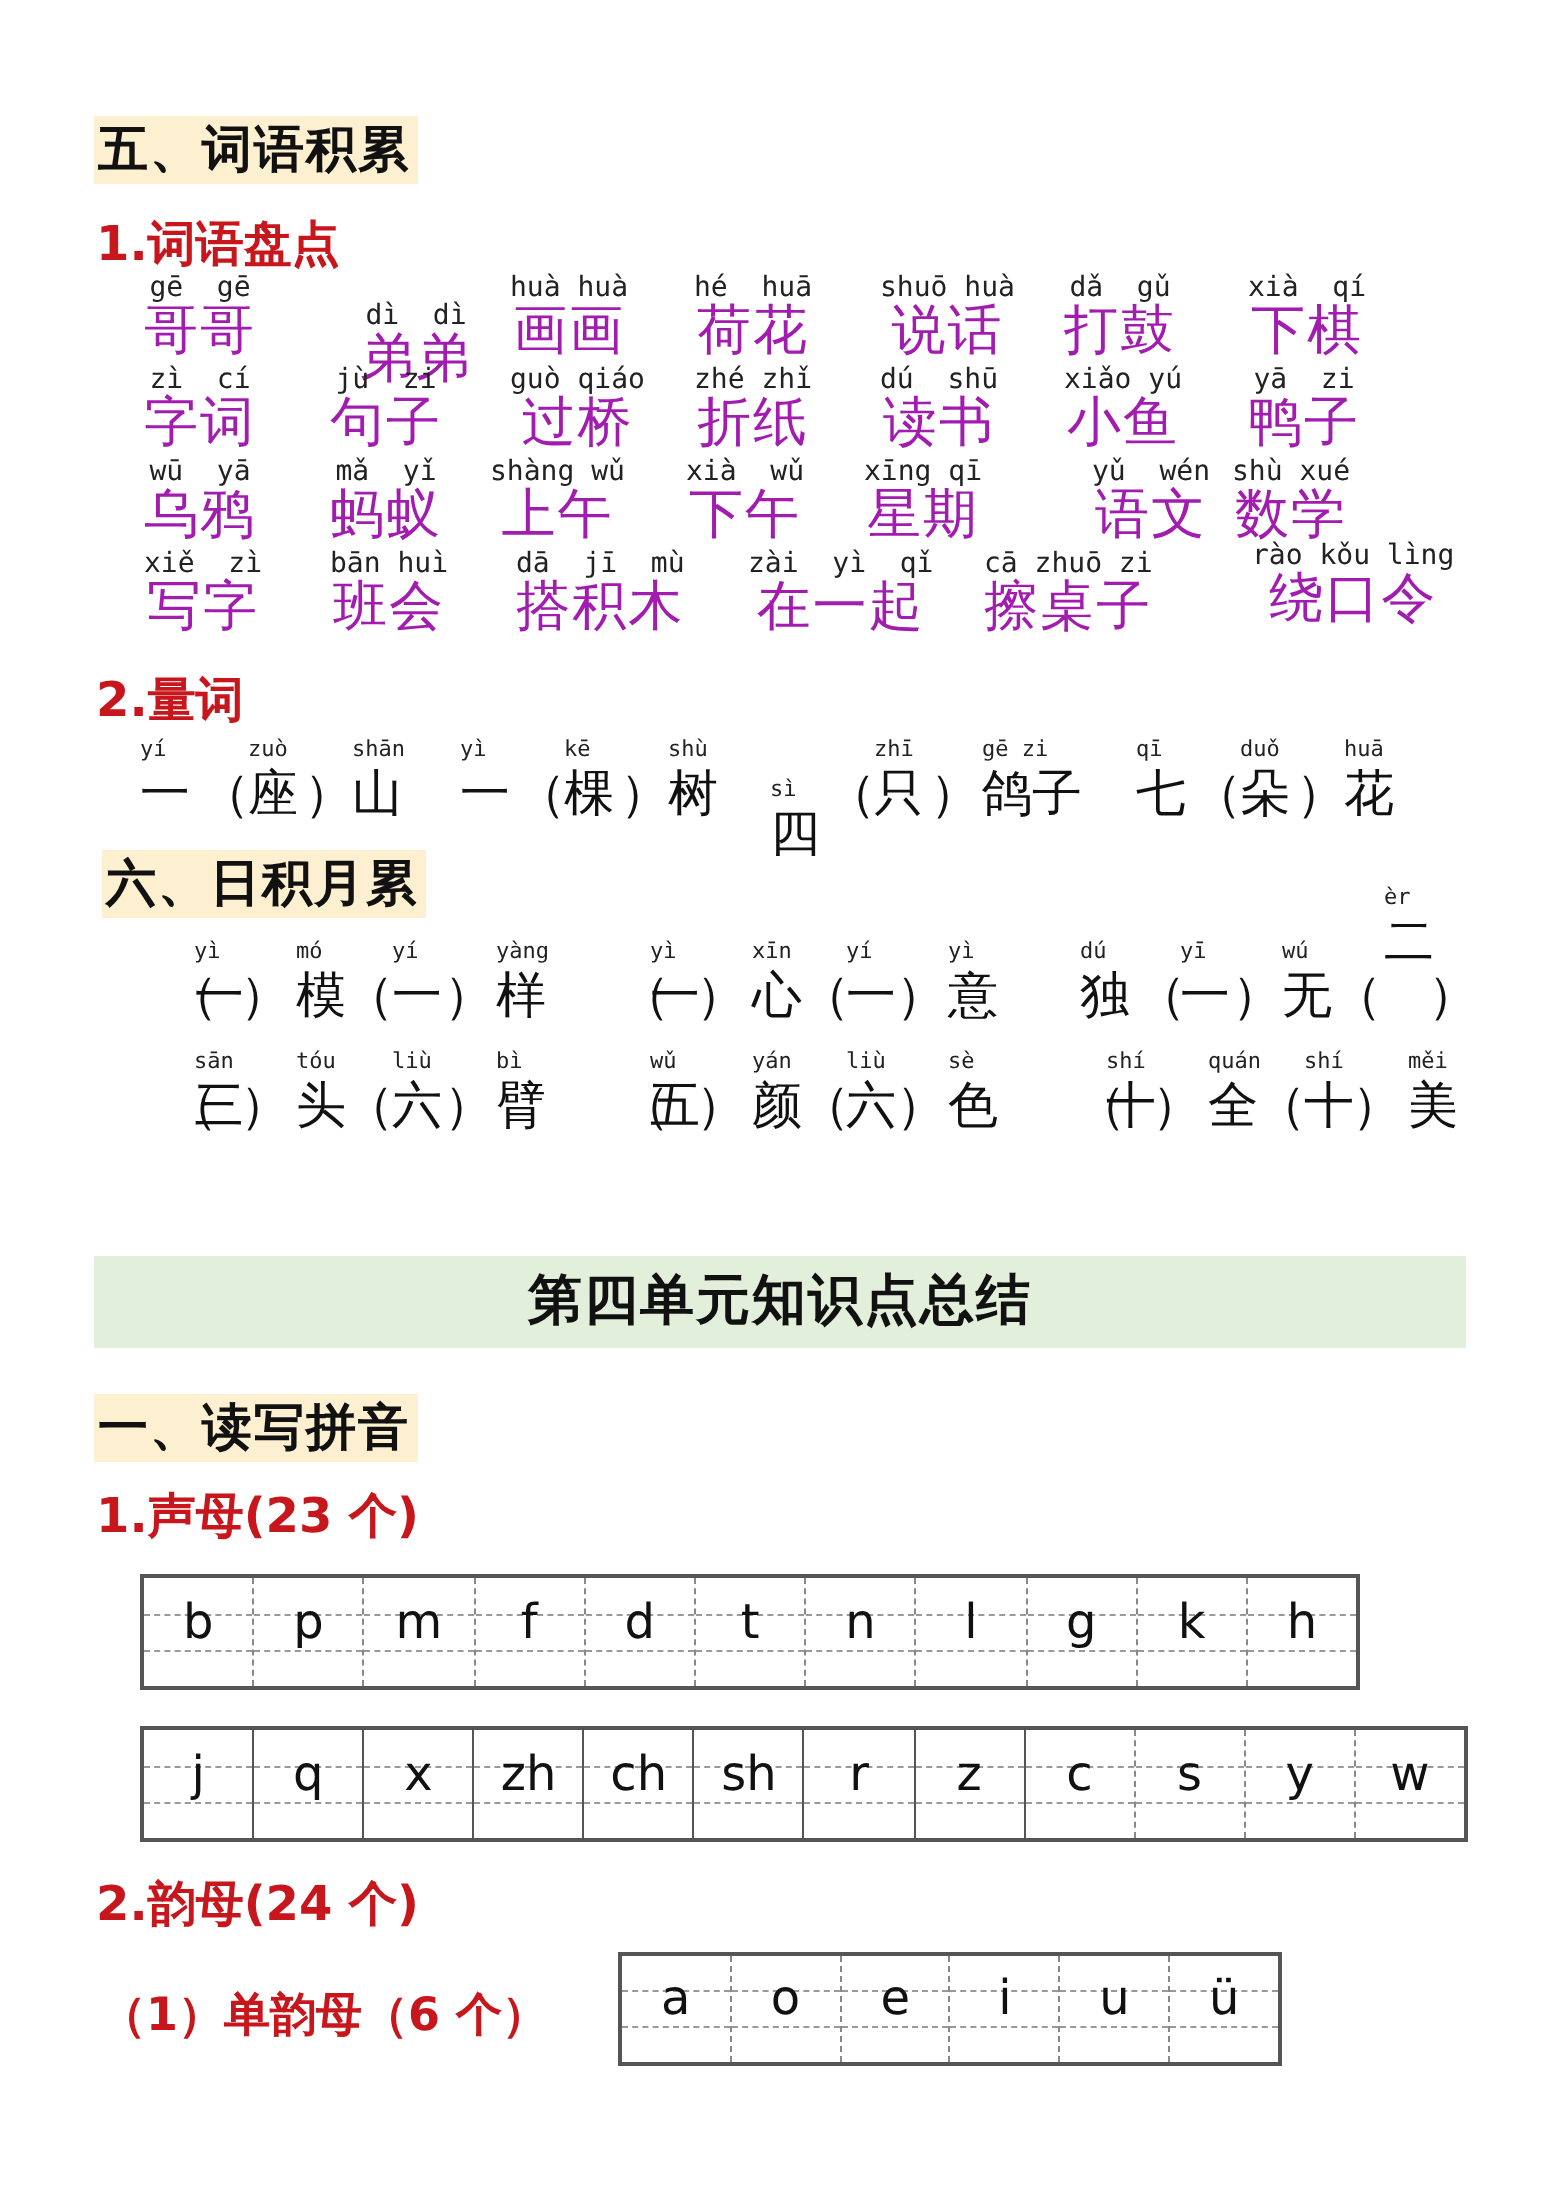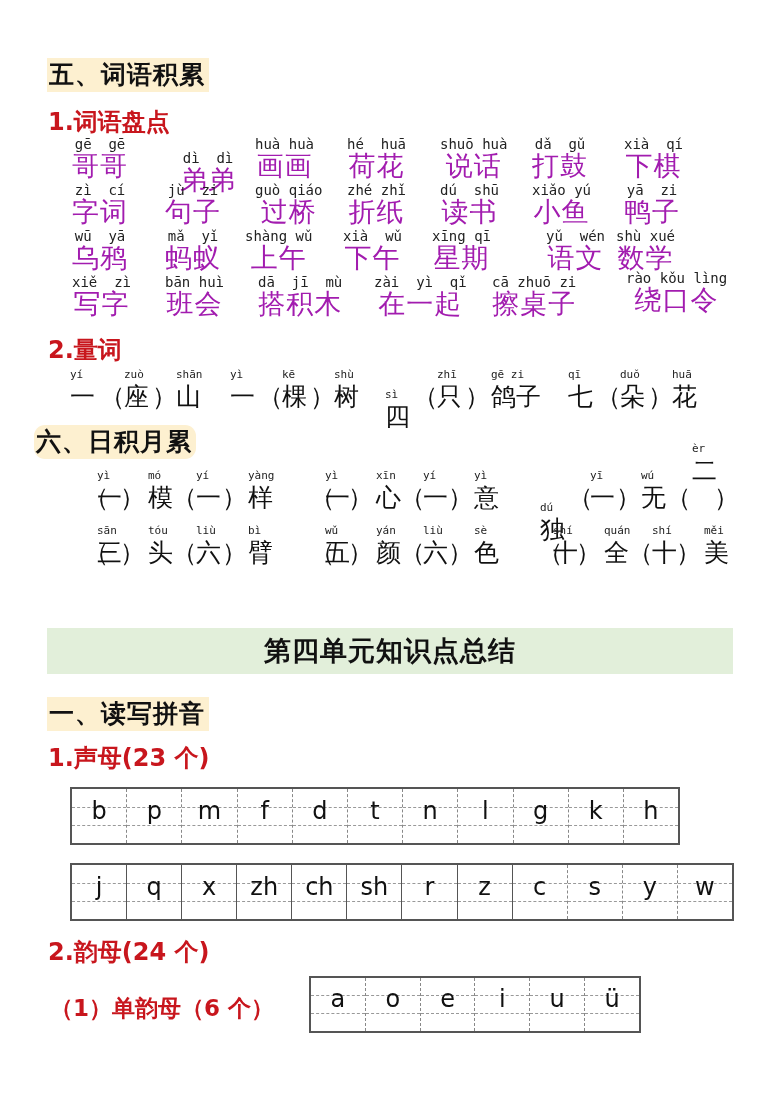--- a/index.html
+++ b/index.html
@@ -215,21 +215,21 @@
       <span class="py">duǒ</span>
       <span class="hz">朵</span>
     </div>
   <div class="paren" style="left:648px; top:381px;">）</div>
   <div class="cell" style="left:672px; top:368px;">
       <span class="py">huā</span>
       <span class="hz">花</span>
     </div>
 </div>
 
-<div class="sec-head" style="left:34px; top:425px;border-radius:11px;">六、日积月累</div>
+<div class="sec-head" style="left:51px; top:425px;">六、日积月累</div>
 
 <div>
 
   <div class="paren" style="left:84px;  top:482px;">（</div>
   <div class="cell" style="left:97px;  top:469px;">
       <span class="py">yì</span>
       <span class="hz">一</span>
     </div>
   <div class="paren" style="left:120px; top:482px;">）</div>
   <div class="cell" style="left:148px; top:469px;">
@@ -261,21 +261,21 @@
   <div class="cell" style="left:423px; top:469px;">
       <span class="py">yí</span>
       <span class="hz">一</span>
     </div>
   <div class="paren" style="left:448px; top:482px;">）</div>
   <div class="cell" style="left:474px; top:469px;">
       <span class="py">yì</span>
       <span class="hz">意</span>
     </div>
 
-  <div class="cell" style="left:540px; top:469px;margin-top:32px;">
+  <div class="cell" style="left:540px; top:469px;">
       <span class="py">dú</span>
       <span class="hz">独</span>
     </div>
   <div class="paren" style="left:568px; top:482px;">（</div>
   <div class="cell" style="left:590px; top:469px;">
       <span class="py">yī</span>
       <span class="hz">一</span>
     </div>
   <div class="paren" style="left:616px; top:482px;">）</div>
   <div class="cell" style="left:641px; top:469px;">

